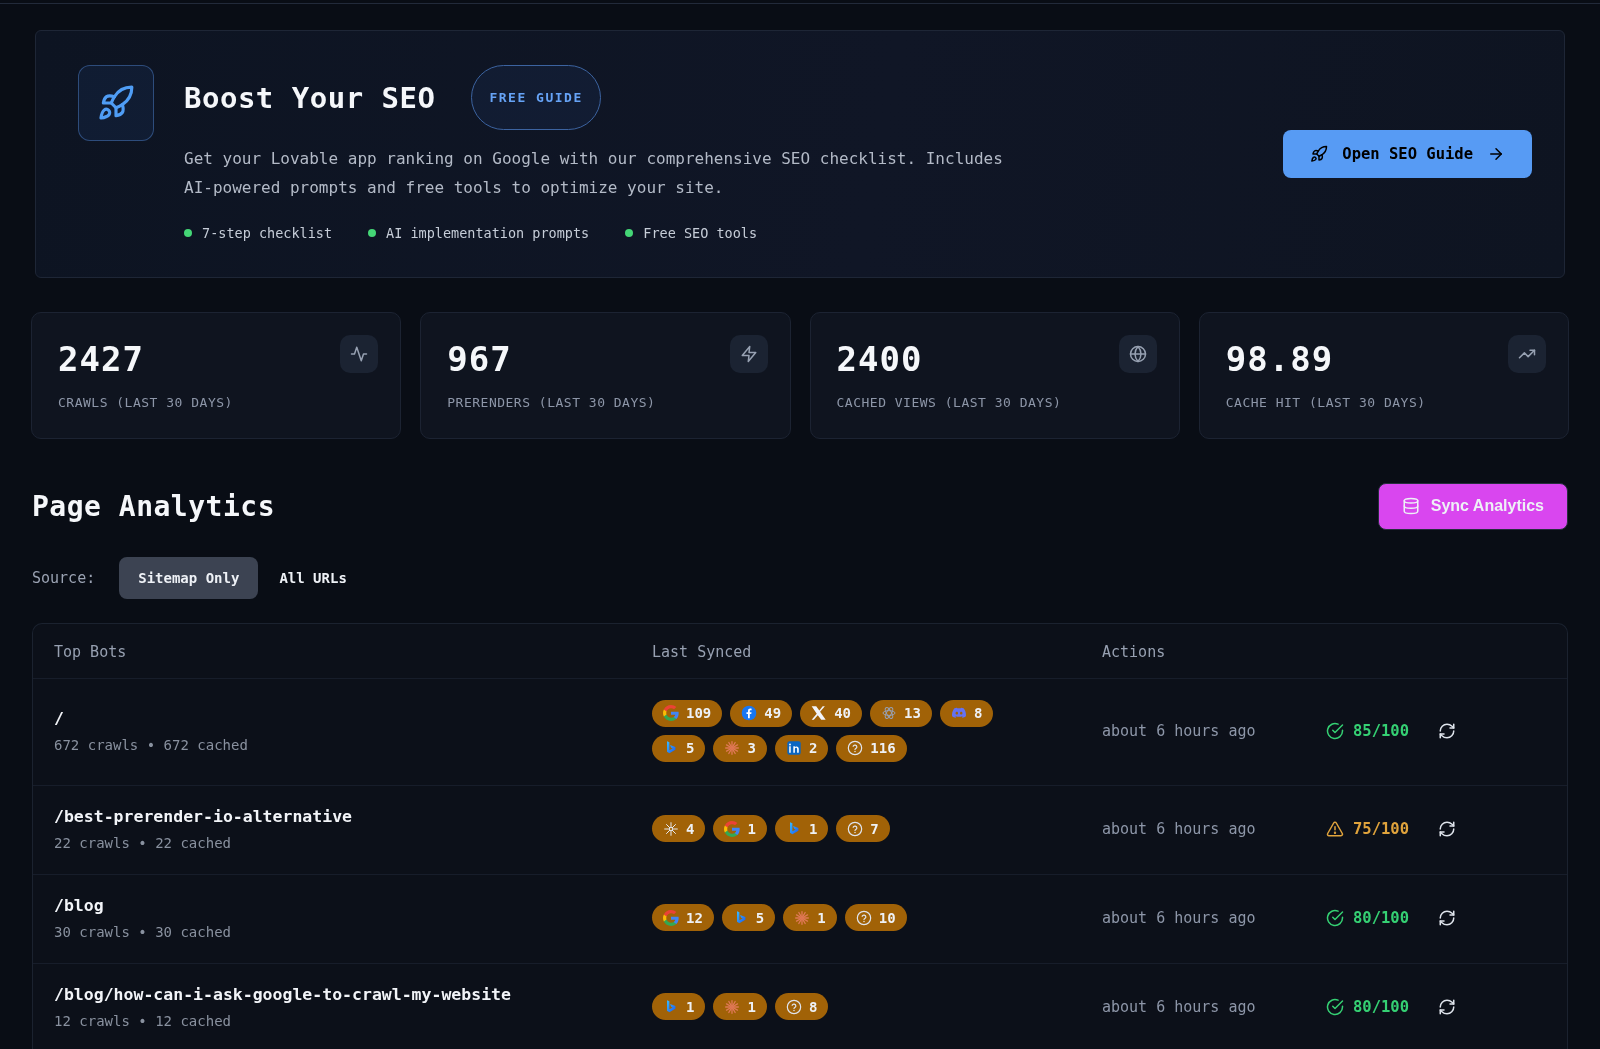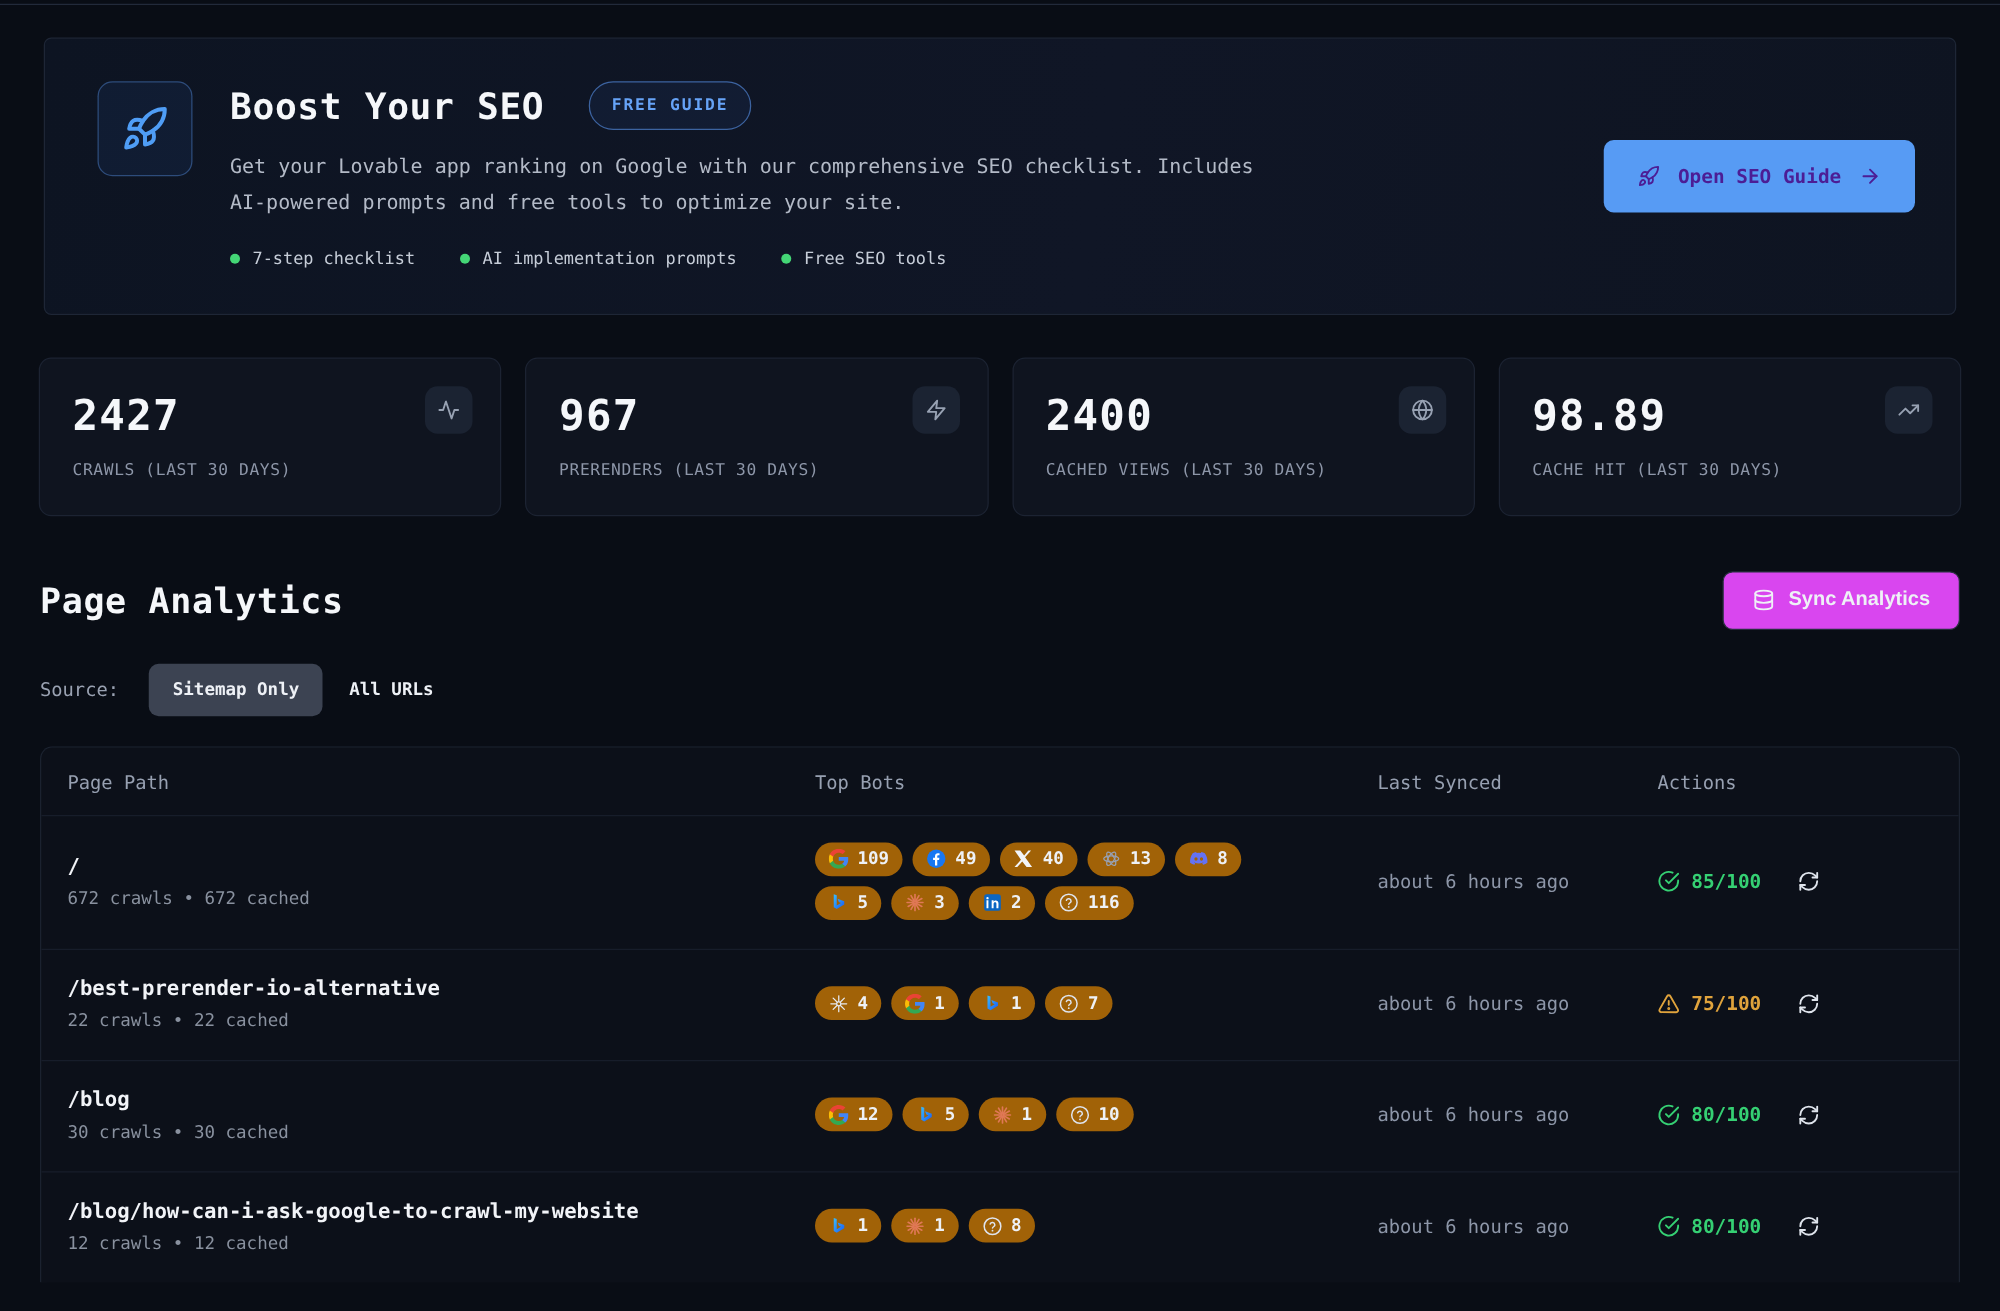--- a/index.html
+++ b/index.html
@@ -32,35 +32,35 @@
   }
   .banner-icon-box svg { width:38px; height:38px; color:#4f9df5; }
   .banner-content { flex:1 1 auto; }
   .banner-title-row { display:flex; align-items:center; gap:36px; }
   .banner-title { font-size:29px; font-weight:bold; letter-spacing:.5px; color:#f5f7fa; }
   .free-badge {
     border:1.5px solid #3c63a0;
     color:#66a3f6;
     background:rgba(44,86,160,.12);
     font-size:13px; font-weight:bold; letter-spacing:1.5px;
-    padding:11px 17px; border-radius:999px;
+    padding:24px 17px; border-radius:999px;
   }
   .banner-desc {
     margin-top:15px; max-width:845px;
     font-size:16px; line-height:1.8; color:#b3bac7;
   }
   .features { display:flex; gap:36px; margin-top:22px; }
   .feature { display:flex; align-items:center; gap:10px; font-size:13.5px; color:#c6cdd8; }
   .feature .dot { width:8px; height:8px; border-radius:50%; }
   .cta {
     position:absolute; right:32px; top:50%; transform:translateY(-50%);
     display:flex; align-items:center; gap:14px;
-    height:58px; padding:0 27px;
+    height:48px; padding:0 27px;
     background:#579bf4; border:none; border-radius:8px;
-    color:#4c1d95; font-family:"DejaVu Sans Mono",monospace;
+    color:#000000; font-family:"DejaVu Sans Mono",monospace;
     font-size:15.5px; font-weight:bold; cursor:pointer;margin-left:26px;
   }
   .cta svg { width:18px; height:18px; }
 
   
   .stats {
     margin:34px 31px 0;
     display:grid; grid-template-columns:repeat(4,1fr); gap:19px;
   }
   .stat-card {
@@ -235,21 +235,20 @@
   </button>
 </div>
 
 <div class="source-row">
   <span class="source-label">Source:</span>
   <div id="source-options"><button class="source-opt selected">Sitemap Only</button><button class="source-opt">All URLs</button></div>
 </div>
 
 <div class="table">
   <div class="thead" id="thead">
-      <div class="th">Page Path</div>
       <div class="th">Top Bots</div>
       <div class="th">Last Synced</div>
       <div class="th">Actions</div>
     </div>
   <div id="tbody">
       <div class="trow">
     <div>
       <div class="path">/</div>
       <div class="path-meta">672 crawls • 672 cached</div>
     </div>

